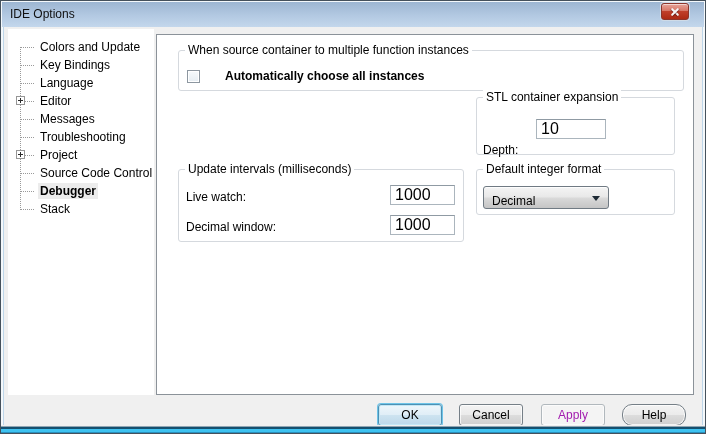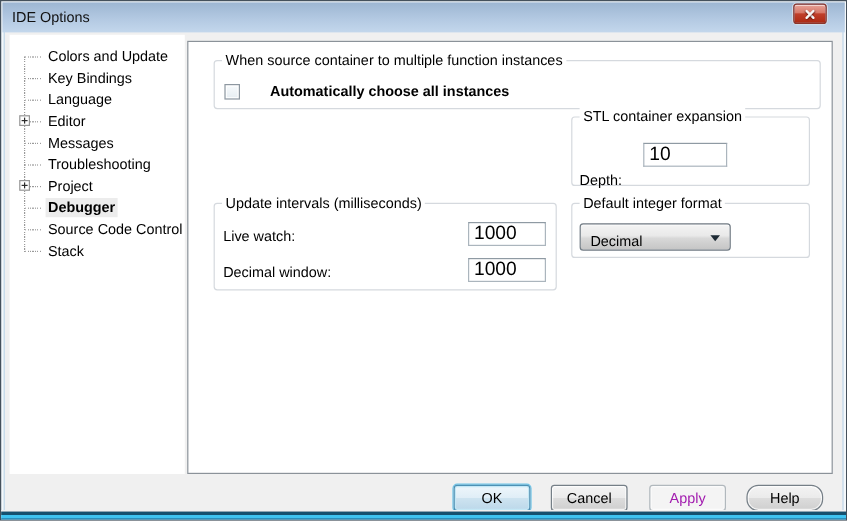--- a/index.html
+++ b/index.html
@@ -116,25 +116,25 @@
     <div class="titem">
       <span class="tlabel">Messages</span>
     </div>
     <div class="titem">
       <span class="tlabel">Troubleshooting</span>
     </div>
     <div class="titem">
       <span class="expander"></span>
       <span class="tlabel">Project</span>
     </div>
+    <div class="titem">
+      <span class="tlabel">Source Code Control</span>
+    </div>
     <div class="titem selected">
       <span class="tlabel">Debugger</span>
-    </div>
-    <div class="titem">
-      <span class="tlabel">Source Code Control</span>
     </div>
     <div class="titem">
       <span class="tlabel">Stack</span>
     </div>
   </div>
 
   <div class="panel">
 
     <div class="group g1">
       <span class="group-title">When source container to multiple function instances</span>

